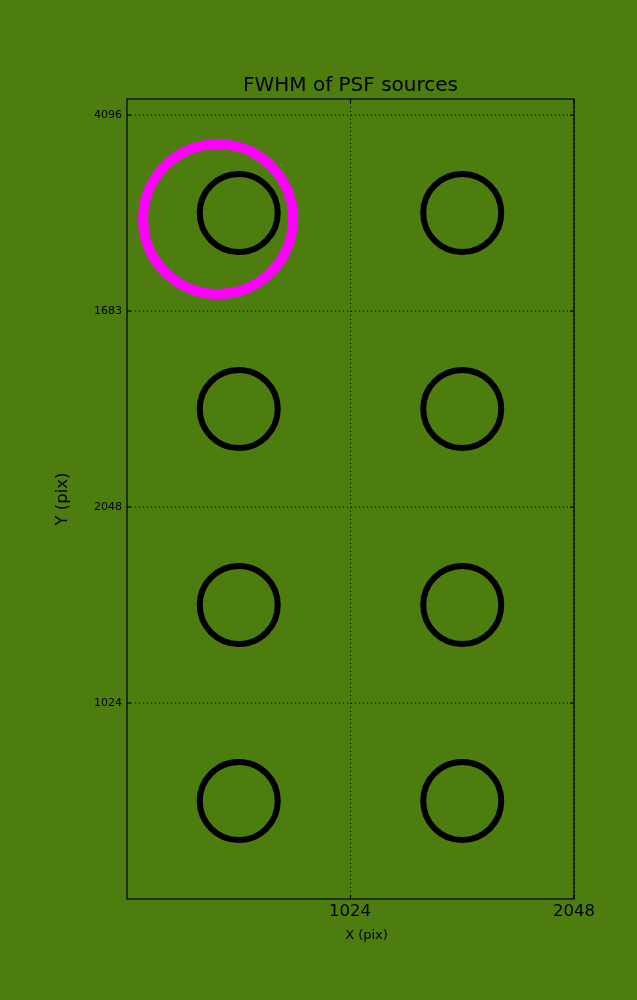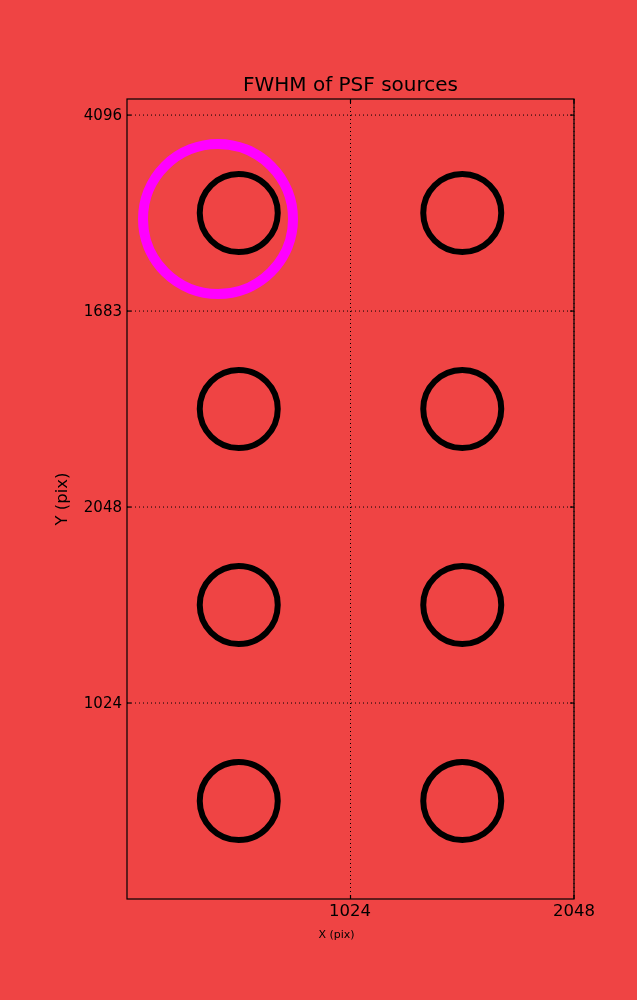--- a/index.html
+++ b/index.html
@@ -5,21 +5,21 @@
   html, body {
     margin: 0;
     padding: 0;
     background: #ffffff;
     font-family: "DejaVu Sans", "Liberation Sans", sans-serif;
   }
   #figure {
     position: relative;
     width: 637px;
     height: 1000px;
-    background: #ef4444;
+    background: #4d7c0f;
     overflow: hidden;
     color: #000000;
   }
   #plot-svg {
     position: absolute;
     left: 0;
     top: 0;
     width: 637px;
     height: 1000px;
   }
@@ -32,46 +32,46 @@
     font-size: 20px;
     line-height: 24px;
     color: #000000;
     white-space: nowrap;
   }
   .ytick-label {
     position: absolute;
     left: 52px;
     width: 70px;
     text-align: right;
-    font-size: 15px;
+    font-size: 11px;
     line-height: 20px;
     color: #000000;
   }
   .ytick-4096 { top: 105px; }
   .ytick-3072 { top: 301px; }
   .ytick-2048 { top: 497px; }
   .ytick-1024 { top: 693px; }
   .xtick-label {
     position: absolute;
     top: 901px;
     width: 80px;
     text-align: center;
     font-size: 16.5px;
     line-height: 20px;
     color: #000000;
   }
   .xtick-1024 { left: 310px; }
   .xtick-2048 { left: 534px; }
   .xaxis-label {
     position: absolute;
-    left: 256px;
+    left: 286px;
     top: 925px;
     width: 161px;
     text-align: center;
-    font-size: 11px;
+    font-size: 13px;
     line-height: 20px;
     color: #000000;
   }
   .yaxis-label {
     position: absolute;
     left: 62px;
     top: 499px;
     transform: translate(-50%, -50%) rotate(-90deg);
     font-size: 16.5px;
     line-height: 20px;

